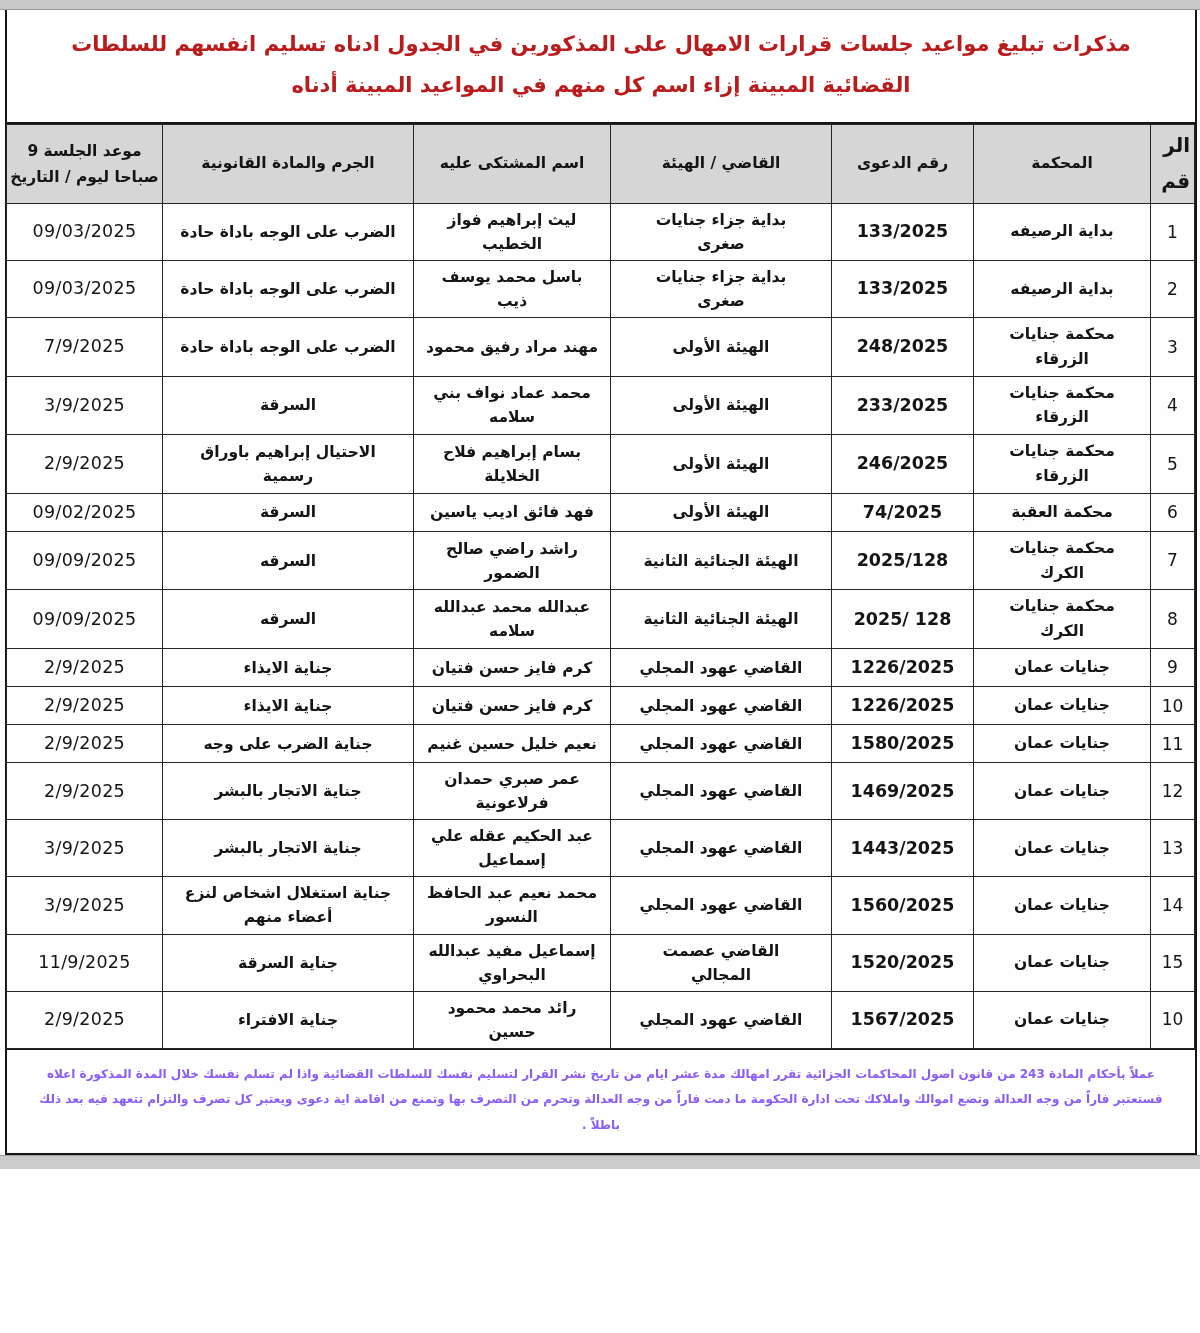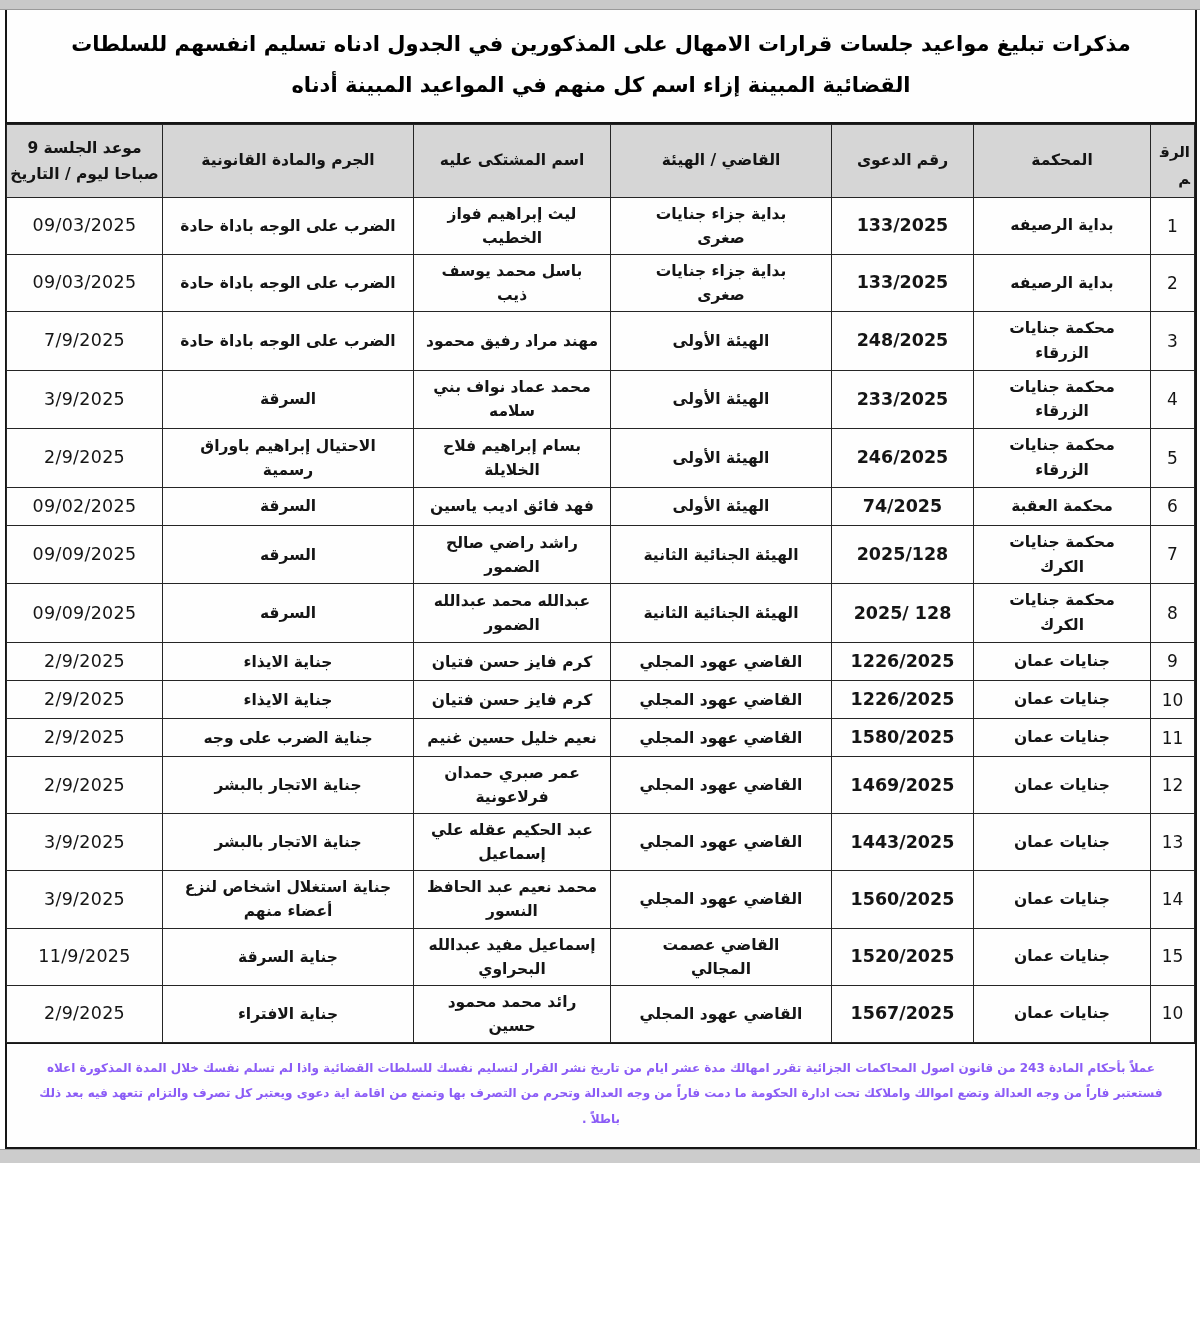--- a/index.html
+++ b/index.html
@@ -31,21 +31,21 @@
     box-sizing:border-box;
     background:#fefefe;
   }
   .doc-title{
     padding:14px 26px 16px 26px;
     text-align:center;
     font-weight:bold;
     font-size:21px;
     line-height:1.95;
     border-bottom:2px solid #161616;
-    color:#000000;
+    color:#b91c1c;
   }
   table.court-table{
     width:100%;
     border-collapse:collapse;
     table-layout:fixed;
     direction:rtl;
   }
   .court-table th,.court-table td{
     border:1.6px solid #262626;
     padding:5px 6px;
@@ -59,21 +59,21 @@
     font-weight:bold;
     font-size:15.5px;
     height:62px;
     line-height:1.8;
     color:#141414;
   }
   .court-table thead th.h-index{
     vertical-align:bottom;
     text-align:right;
     padding:2px 4px 4px 2px;
-    font-size:15px;
+    font-size:20px;
   }
   .court-table thead th.h-date{line-height:1.7;padding:2px 2px;}
   .court-table tbody td{
     font-weight:bold;
     font-size:15.5px;
     line-height:1.55;
     background:#fefefe;
   }
   .court-table tbody tr{height:38px;}
   .court-table td.c-index{
@@ -206,21 +206,21 @@
     <td class="c-judge">الهيئة الجنائية الثانية</td>
     <td class="c-name">راشد راضي صالح الضمور</td>
     <td class="c-crime">السرقه</td>
     <td class="c-date">09/09/2025</td>
   </tr>
         <tr>
     <td class="c-index">8</td>
     <td class="c-court">محكمة جنايات الكرك</td>
     <td class="c-case">2025/ 128</td>
     <td class="c-judge">الهيئة الجنائية الثانية</td>
-    <td class="c-name">عبدالله محمد عبدالله الضمور</td>
+    <td class="c-name">عبدالله محمد عبدالله سلامه</td>
     <td class="c-crime">السرقه</td>
     <td class="c-date">09/09/2025</td>
   </tr>
         <tr>
     <td class="c-index">9</td>
     <td class="c-court">جنايات عمان</td>
     <td class="c-case">1226/2025</td>
     <td class="c-judge">القاضي عهود المجلي</td>
     <td class="c-name">كرم فايز حسن فتيان</td>
     <td class="c-crime">جناية الايذاء</td>

